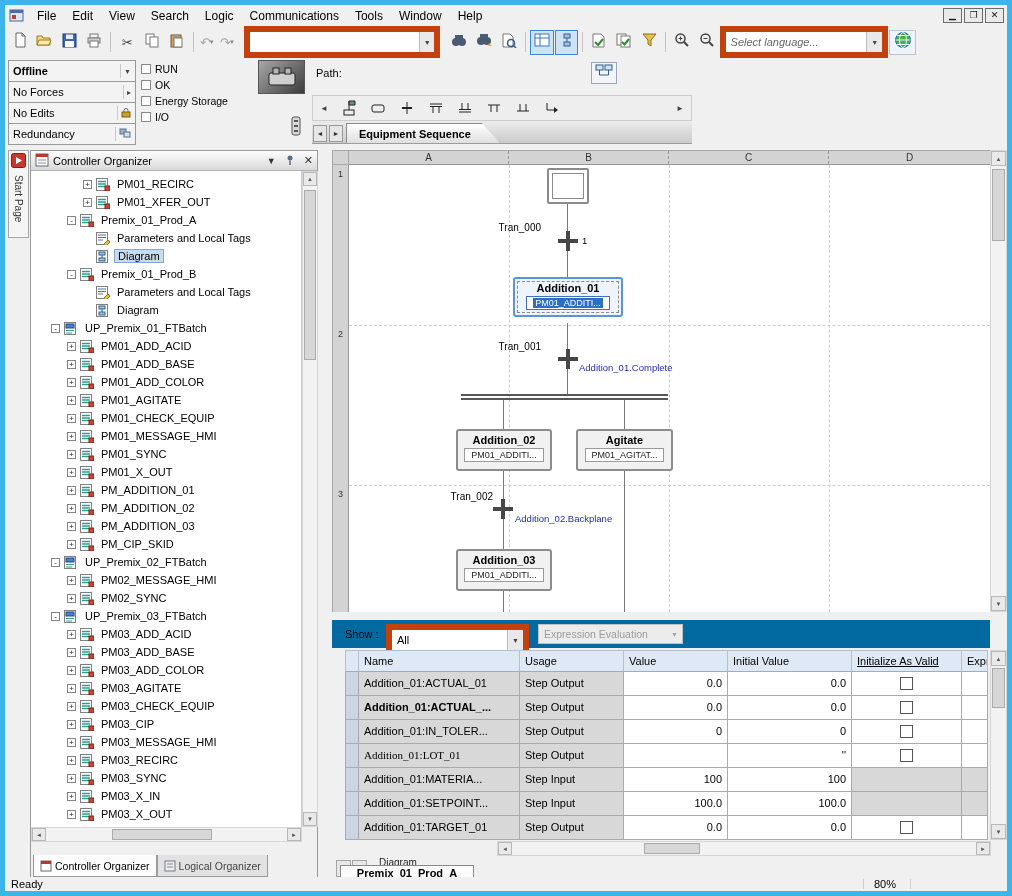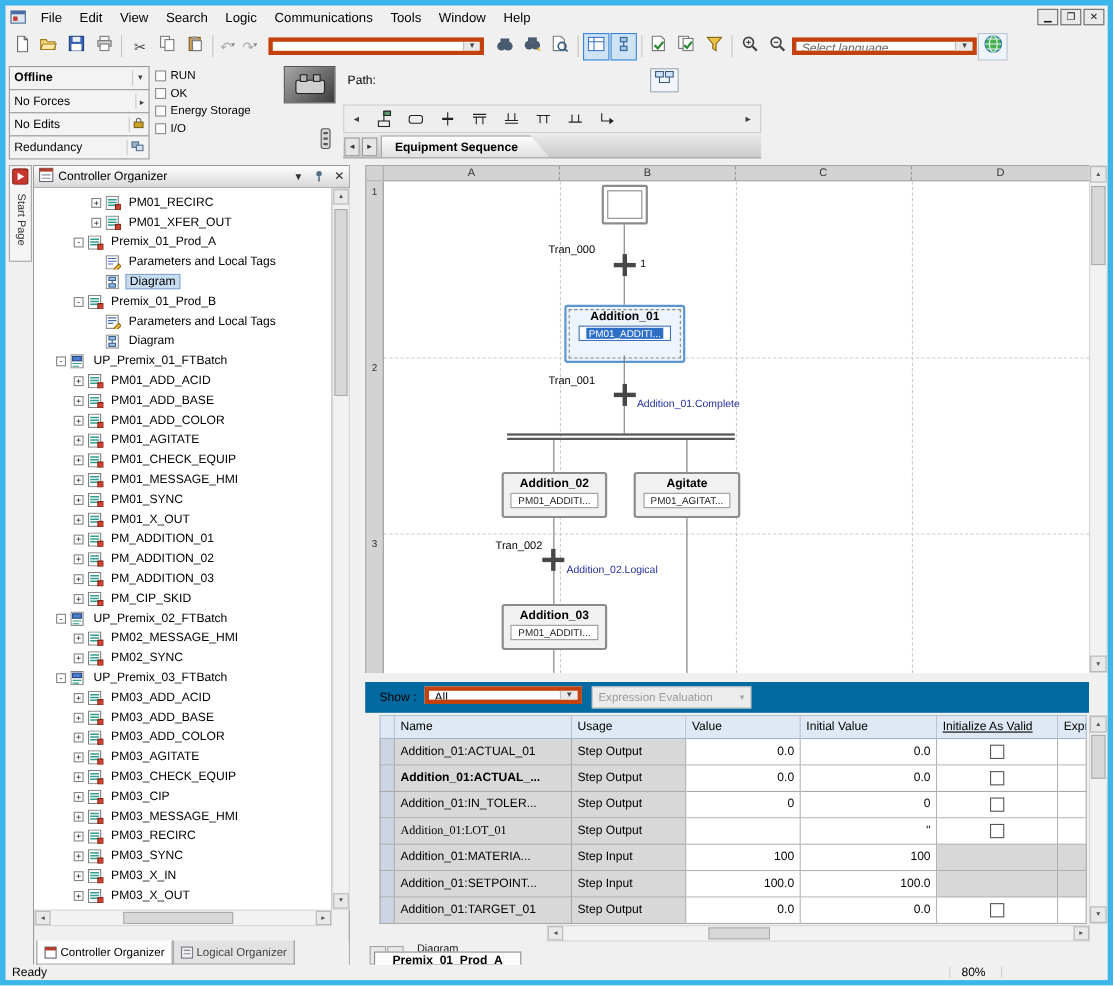--- a/index.html
+++ b/index.html
@@ -12,21 +12,21 @@
 .mitem{padding:4px 8px;cursor:default}
 #winbtns{margin-left:auto;display:flex;gap:2px;padding-right:3px}
 .winbtn{width:19px;height:15px;border:1px solid #6b6b6b;background:#eaeaea;color:#111;font-size:9px;line-height:13px;text-align:center}
 
 #toolbar{position:absolute;left:5px;top:26px;width:1002px;height:32px;display:flex;align-items:center;gap:1px;padding:0 3px;background:#f0f0f0}
 .tbtn{width:25px;height:25px;display:flex;align-items:center;justify-content:center;border:1px solid transparent}
 .tbtn.small{width:20px}
 .tbtn.pressed{border:1px solid #3a86d8;background:#cfe3f7}
 .tsep{width:1px;height:20px;background:#c4c4c4;margin:0 3px}
 .ddarrow{font-size:6px;color:#888;margin-left:-2px}
-.combo{height:16px;background:#fff;border:4px solid #c2410c;display:flex;overflow:hidden}
+.combo{height:32px;background:#fff;border:6px solid #c2410c;display:flex;align-items:center;overflow:hidden}
 .combo .arrowbox{margin-left:auto;width:16px;height:100%;background:#e9e9e9;border-left:1px solid #bcbcbc;font-size:7px;color:#444;display:flex;align-items:center;justify-content:center}
 #quickcombo{width:206px;margin:0 6px}
 #quickcombo input{border:none;outline:none;width:180px;height:16px;font-size:11px;padding-left:3px}
 #langcombo{width:177px;margin-left:auto}
 #langcombo .ph{font-size:11px;font-style:italic;color:#666;padding-left:5px}
 #globebtn{width:28px;height:25px;margin-right:88px;border:1px solid #b9c6d2;background:#eef4f9;display:flex;align-items:center;justify-content:center}
 
 #cluster{position:absolute;left:5px;top:58px;width:1002px;height:90px}
 .modebox{position:absolute;left:3px;width:128px;height:22px;border:1px solid #9a9a9a;background:#f3f3f3;display:flex;align-items:center;font-size:11px;padding:0 4px}
 .modebox .mright{margin-left:auto;display:flex;align-items:center;gap:2px;border-left:1px solid #c9c9c9;padding-left:3px;height:14px}
@@ -81,21 +81,21 @@
 .vline{position:absolute;width:1px;background:#7a7a7a}
 .cx{position:absolute;background:#474747}
 .slabel{position:absolute;font-size:10px;color:#000;width:52px;text-align:right}
 .scond{position:absolute;font-size:9.5px;color:#232f9e;white-space:nowrap}
 .dline{position:absolute;height:2px;background:#565656}
 .step{position:absolute;border:2px solid #8c8c8c;border-radius:3px;background:#f1f1f1;text-align:center}
 .sname{font-weight:bold;font-size:11px;margin-top:3px}
 .stag{margin:2px auto 0;width:86%;height:14px;background:#fff;border:1px solid #9a9a9a;font-size:9px;line-height:12px;color:#222;overflow:hidden;white-space:nowrap}
 #initstep{position:absolute;left:198px;top:3px;width:42px;height:36px;border:2px solid #8c8c8c;border-radius:2px;background:#fff}
 #initstep .inner{position:absolute;inset:3px;border:1px solid #8c8c8c}
-#step1{position:absolute;left:164px;top:112px;width:110px;height:53px;border:2px solid #5b96d2;border-radius:3px;background:#eef4fb;text-align:center}
+#step1{position:absolute;left:164px;top:112px;width:110px;height:40px;border:2px solid #5b96d2;border-radius:3px;background:#eef4fb;text-align:center}
 #step1 .dash{position:absolute;inset:2px;border:1px dashed #8a8a8a;pointer-events:none}
 #step1 .stag{border-color:#3f6fc1;width:80%}
 .tagsel{background:#2e6fc6;color:#fff;padding:0 2px}
 #edvsb{left:990px;top:150px;width:17px;height:462px}
 
 #splitter{position:absolute;left:332px;top:612px;width:676px;height:8px;background:#f0f0f0}
 #showrow{position:absolute;left:332px;top:620px;width:658px;height:28px;background:#0369a1}
 #showlabel{position:absolute;left:13px;top:8px;font-size:11px}
 #showcombo{position:absolute;left:54px;top:4px;width:143px}
 #showcombo .sv{font-size:11px;padding-left:5px}
@@ -950,21 +950,21 @@
     </div>
     <div class="step" style="left:227px;top:264px;width:97px;height:42px">
       <div class="sname">Agitate</div>
       <div class="stag">PM01_AGITAT...</div>
     </div>
 
     <div class="vline" style="left:154px;top:306px;height:28px"></div>
     <span class="slabel" style="left:92px;top:326px">Tran_002</span>
     <div class="cx" style="left:144px;top:342px;width:20px;height:4px"></div>
     <div class="cx" style="left:152px;top:334px;width:4px;height:20px"></div>
-    <span class="scond" style="left:166px;top:348px">Addition_02.Logical</span>
+    <span class="scond" style="left:166px;top:348px">Addition_02.Backplane</span>
     <div class="vline" style="left:154px;top:354px;height:30px"></div>
 
     <div class="step" style="left:107px;top:384px;width:96px;height:42px">
       <div class="sname">Addition_03</div>
       <div class="stag">PM01_ADDITI...</div>
     </div>
     <div class="vline" style="left:154px;top:426px;height:22px"></div>
     <div class="vline" style="left:275px;top:306px;height:142px"></div>
   </div>
   <div id="edvsb" class="sb">

